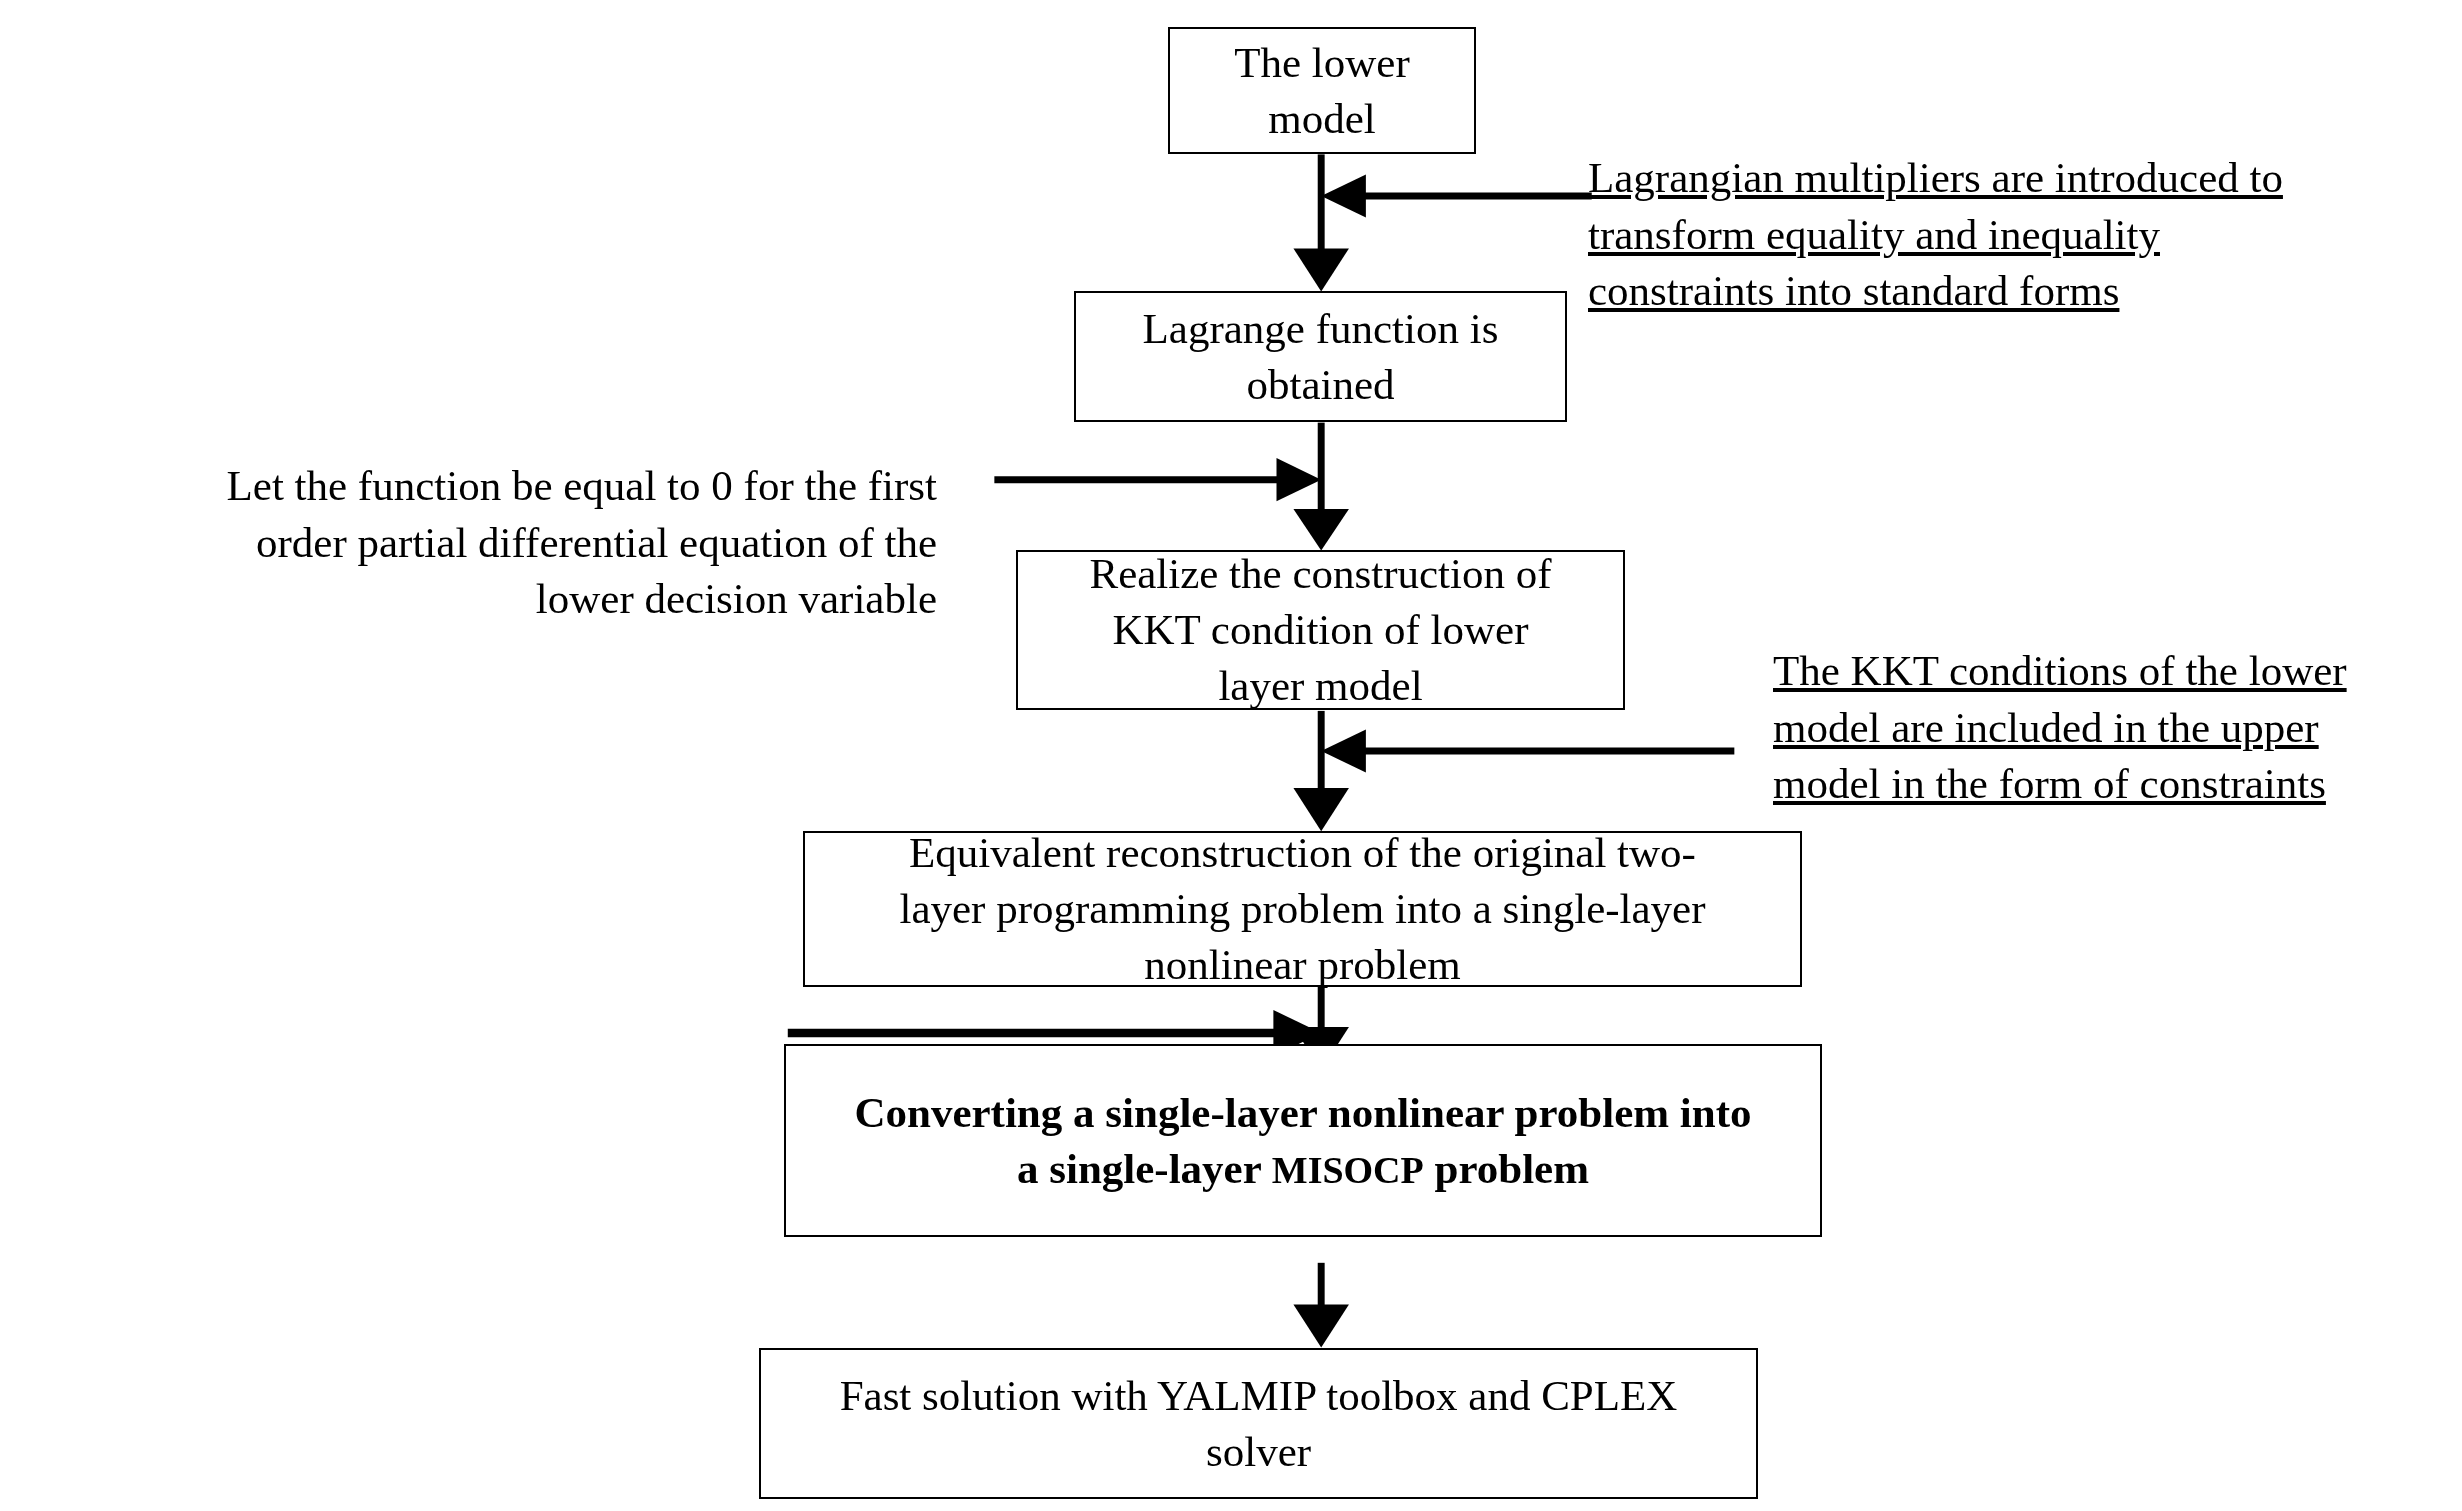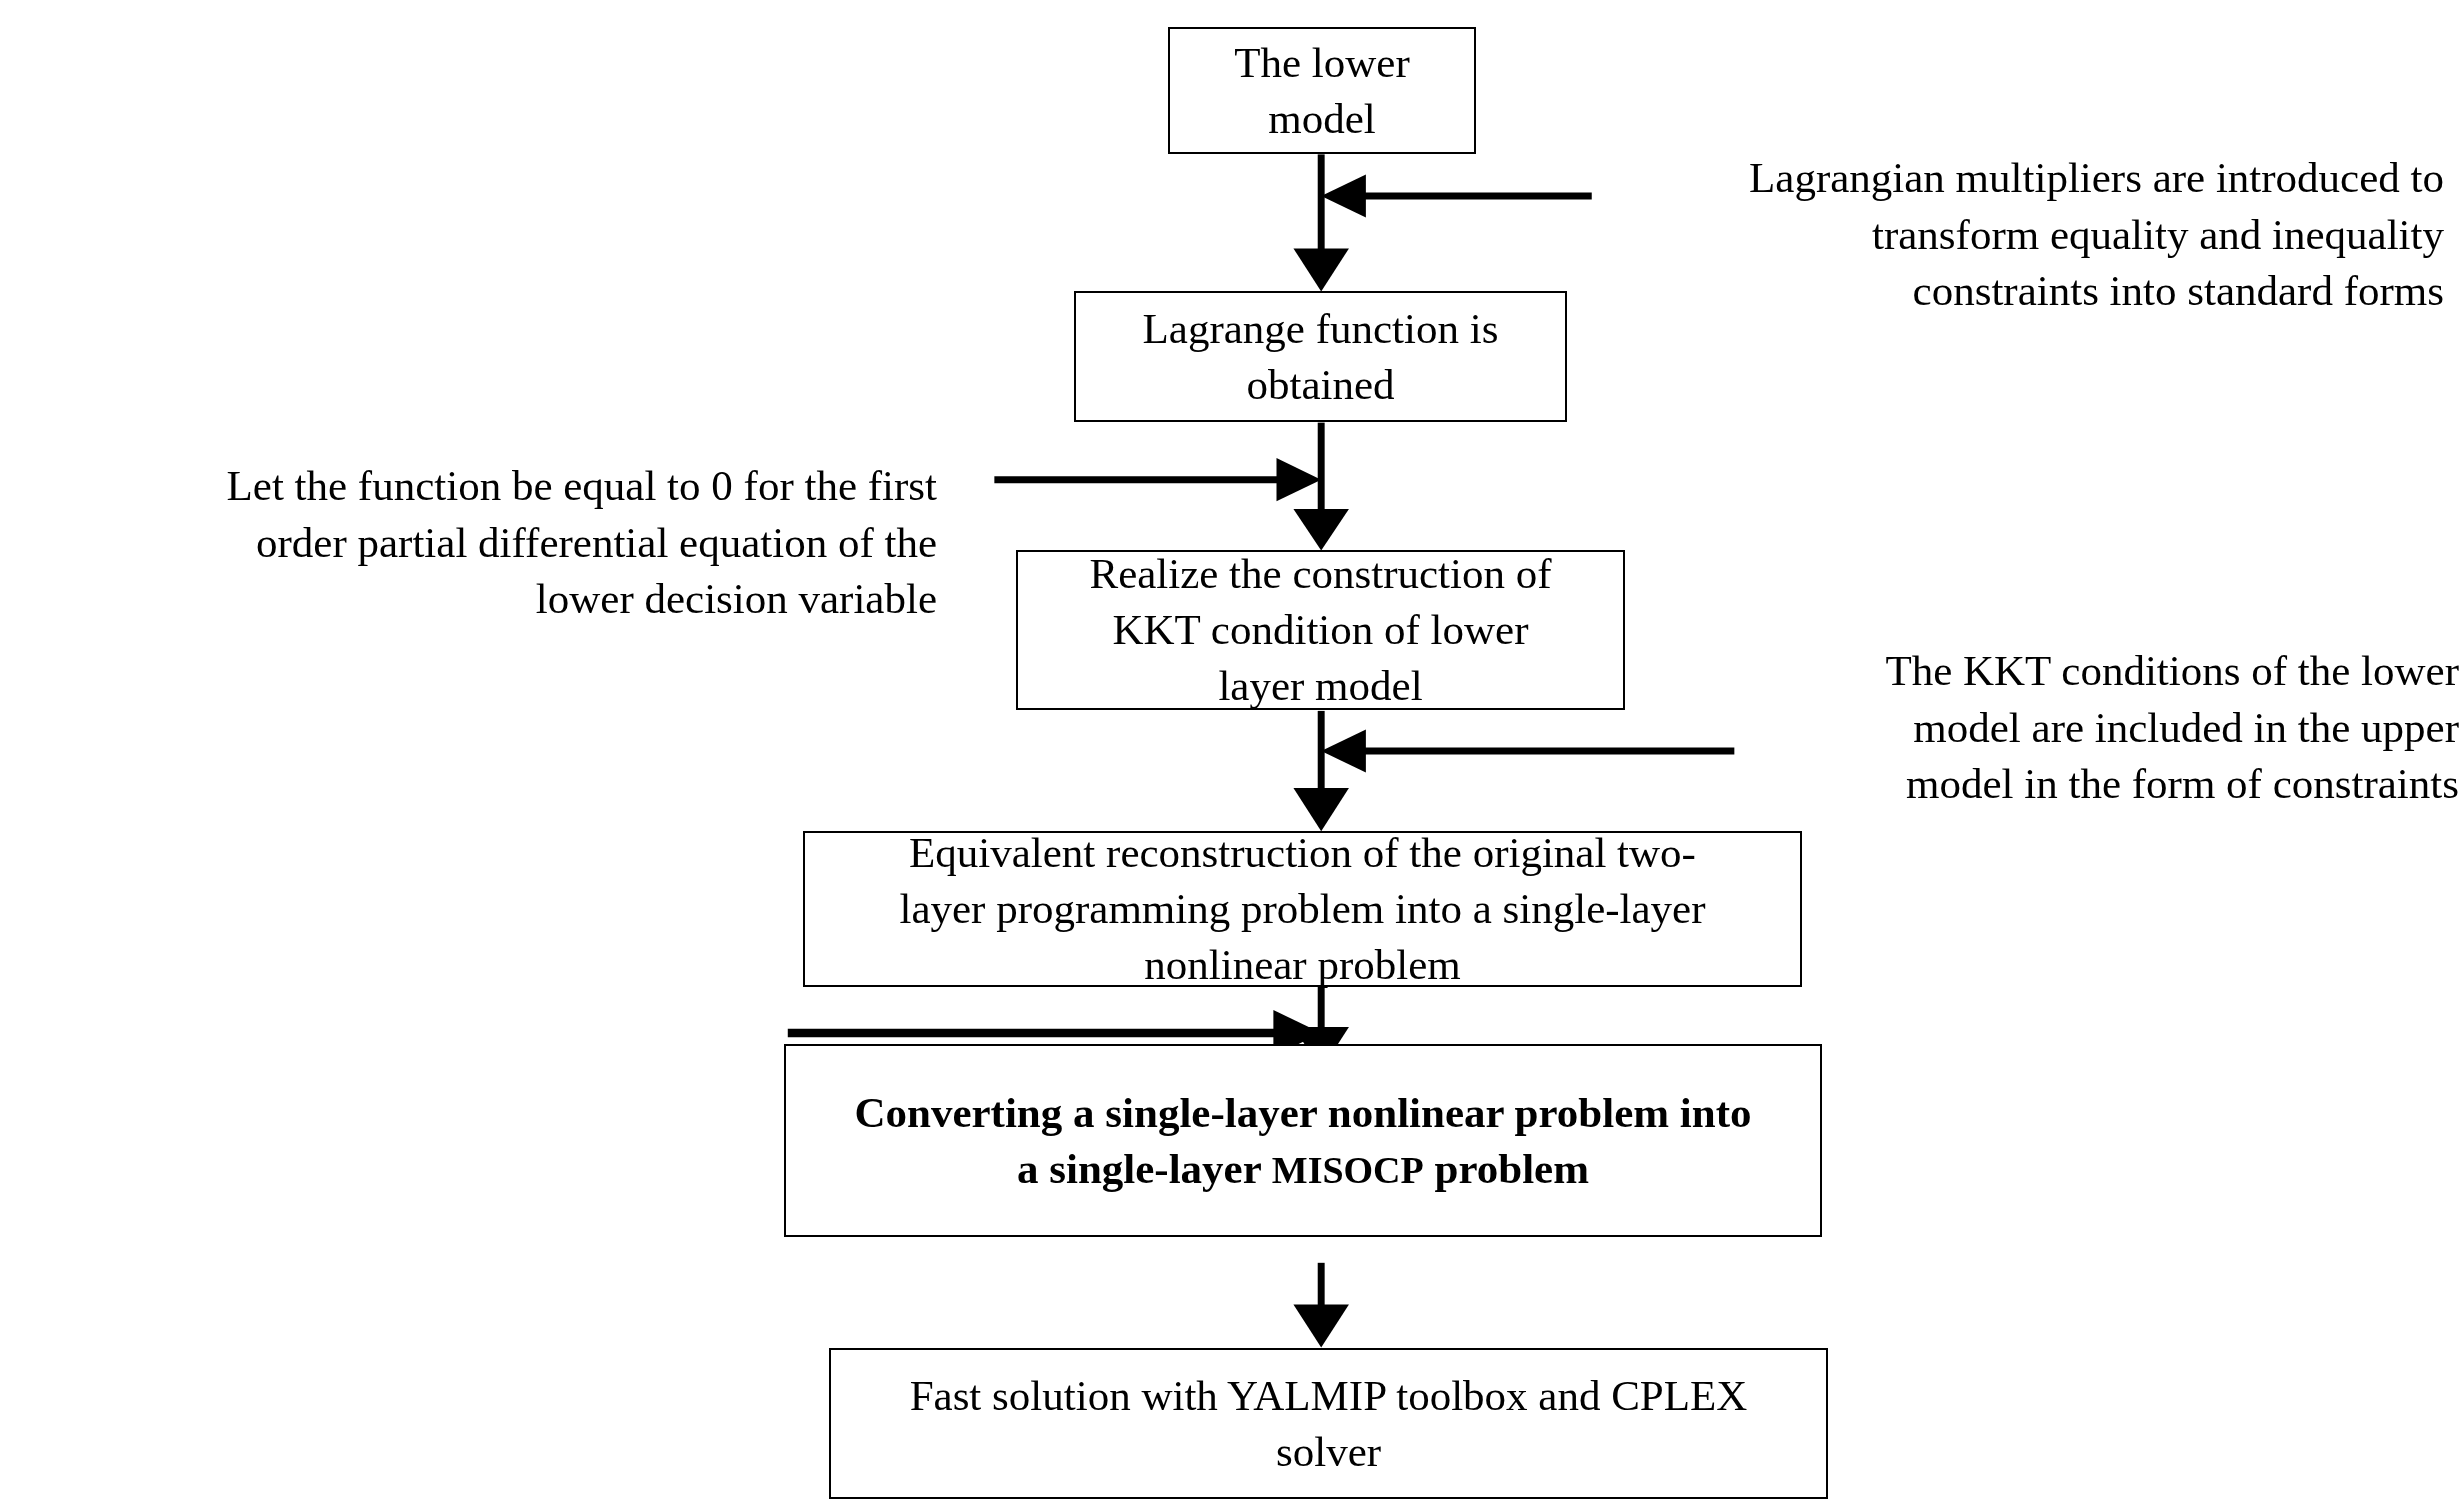--- a/index.html
+++ b/index.html
@@ -48,21 +48,21 @@
   .annotation {
     position: absolute;
     text-align: center;
     font-family: "Liberation Serif", "DejaVu Serif", serif;
     font-size: 43px;
     line-height: 1.32;
     color: #000000;
     white-space: pre-line;
   }
   .annotation.left-anno { text-align: right; }
-  .annotation.right-anno { text-align: right; }
+  .annotation.right-anno { text-align: left; text-decoration: underline; }
 </style>
 </head>
 <body>
 
 <div id="flow-root">
 
   <svg class="flow-canvas" viewBox="0 0 3194 1961">
     <defs>
       <marker id="arrow-down" viewBox="0 0 12 12" refX="6" refY="11" markerWidth="12" markerHeight="12" orient="auto-start-reverse">
       </marker>
@@ -134,21 +134,21 @@
     <span class="node-text">Equivalent reconstruction of the original two-
 layer programming problem into a single-layer
 nonlinear problem</span>
   </div>
 
   <div class="node-box" style="left:784px; top:1044px; width:1038px; height:193px;font-weight:bold;">
     <span class="node-text"><span>Converting a single-layer nonlinear problem into
 a single-layer </span><span style="font-size:38px;">MISOCP</span><span> problem</span></span>
   </div>
 
-  <div class="node-box" style="left:829px; top:1348px; width:999px; height:151px;">
+  <div class="node-box" style="left:759px; top:1348px; width:999px; height:151px;">
     <span class="node-text">Fast solution with YALMIP toolbox and CPLEX
 solver</span>
   </div>
 
   <div class="annotation right-anno" style="left:1588px; top:93px; width:856px;">
     <span>Lagrangian multipliers are introduced to
 transform equality and inequality
 constraints into standard forms</span>
   </div>
 

